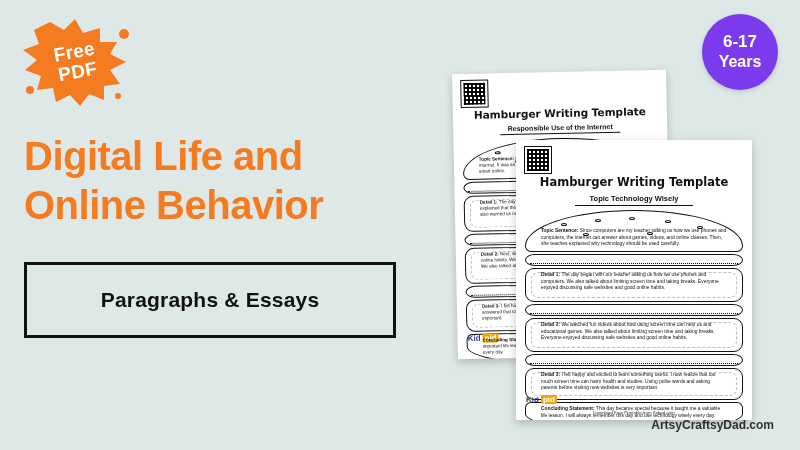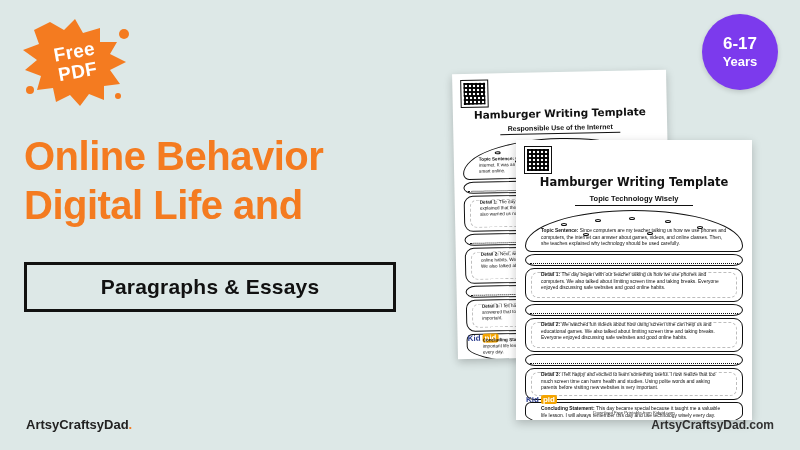--- a/index.html
+++ b/index.html
@@ -42,39 +42,39 @@
     right: 22px; top: 14px;
     width: 76px; height: 76px;
     border-radius: 50%;
     background: #7c3aed;
     color: #fff;
     display: flex; flex-direction: column;
     align-items: center; justify-content: center;
     box-shadow: 0 2px 5px rgba(0,0,0,.15);
   }
   .age-badge .ab1 { font-size: 17px; font-weight: bold; line-height: 1.1; }
-  .age-badge .ab2 { font-size: 13px; font-weight: bold; line-height: 1.2; }
+  .age-badge .ab2 { font-size: 16px; font-weight: bold; line-height: 1.2; }
 
   
   .title-block {
     position: absolute;
     left: 24px; top: 132px;
     width: 420px;
   }
   .title-line {
     color: #f47b20;
     font-weight: bold;
     font-size: 40px;
     line-height: 1.22;
     letter-spacing: -0.5px;
   }
   .subtitle-box {
     position: absolute;
     left: 24px; top: 262px;
-    width: 372px; height: 50px;
+    width: 372px; height: 76px;
     border: 3px solid #111111;
     background: transparent;
     display: flex; align-items: center; justify-content: center;
   }
   .subtitle-box span {
     font-size: 21px; font-weight: bold; color: #111111;
     letter-spacing: .2px;
   }
 
   
@@ -230,31 +230,28 @@
       <div class="l2">PDF</div>
     </div>
   </div>
 
   <div class="age-badge">
     <div class="ab1">6-17</div>
     <div class="ab2">Years</div>
   </div>
 
   <div class="title-block">
+    <div class="title-line">Digital Life and</div>
     <div class="title-line">Online Behavior</div>
-    <div class="title-line">Digital Life and</div>
   </div>
 
   <div class="subtitle-box">
     <span>Paragraphs &amp; Essays</span>
   </div>
 
-  <div class="brand-left">
-    <span>ArtsyCraftsyDad</span><span class="dot">.</span>
-  </div>
   <div class="brand-right">ArtsyCraftsyDad.com</div>
 
   <div class="sheet sheet-back">
     <div class="sheet-inner">
       <div class="qr"></div>
       <div class="sheet-title">Hamburger Writing Template</div>
       <div class="sheet-sub">Responsible Use of the Internet</div>
       <div class="sub-rule"></div>
 
       <div class="layer">

